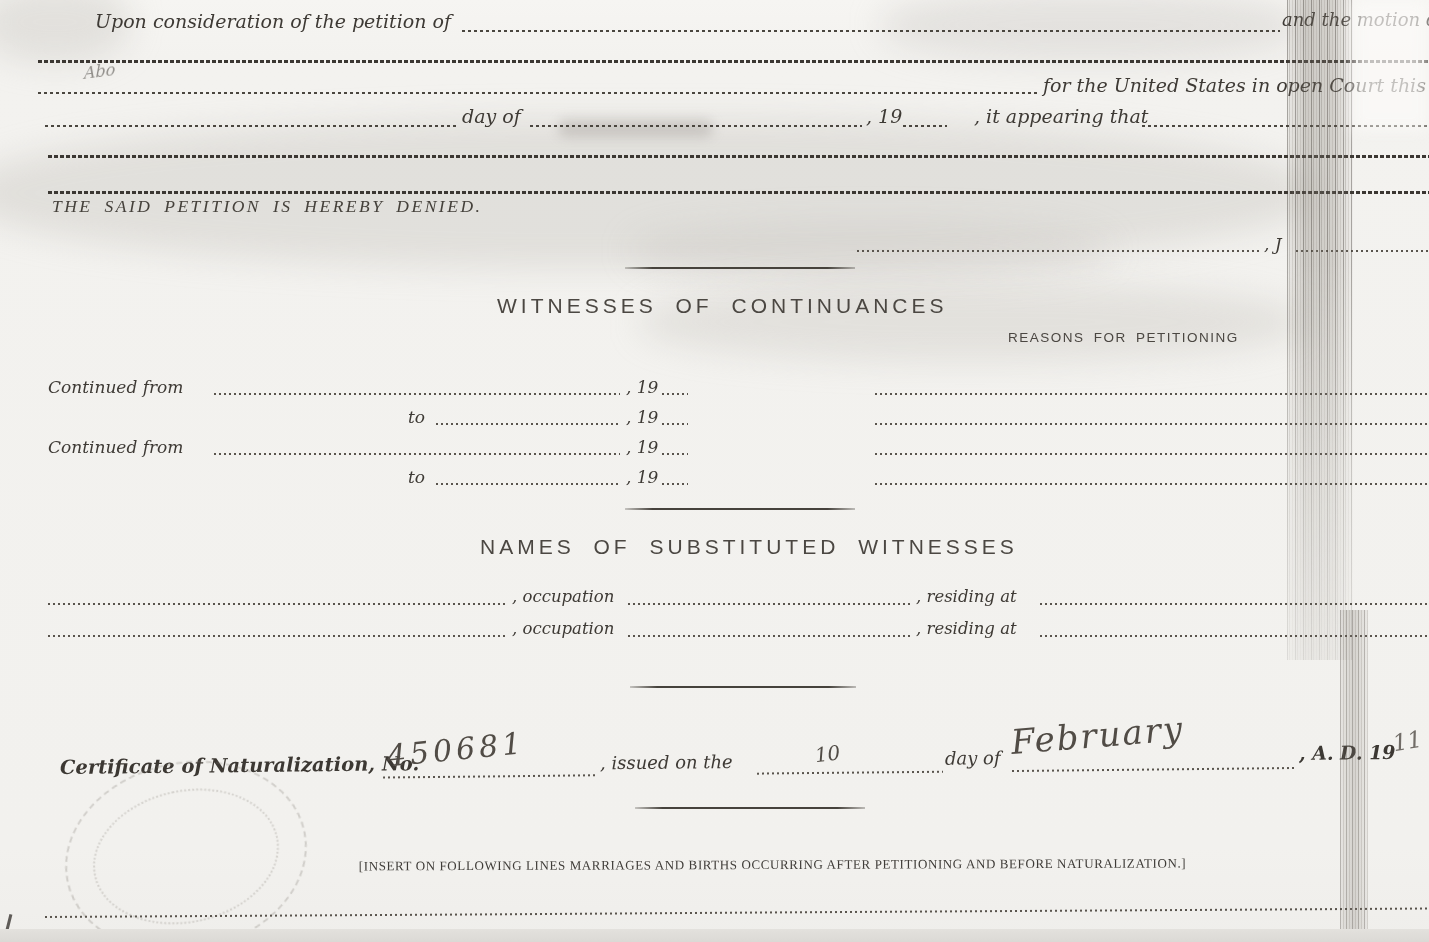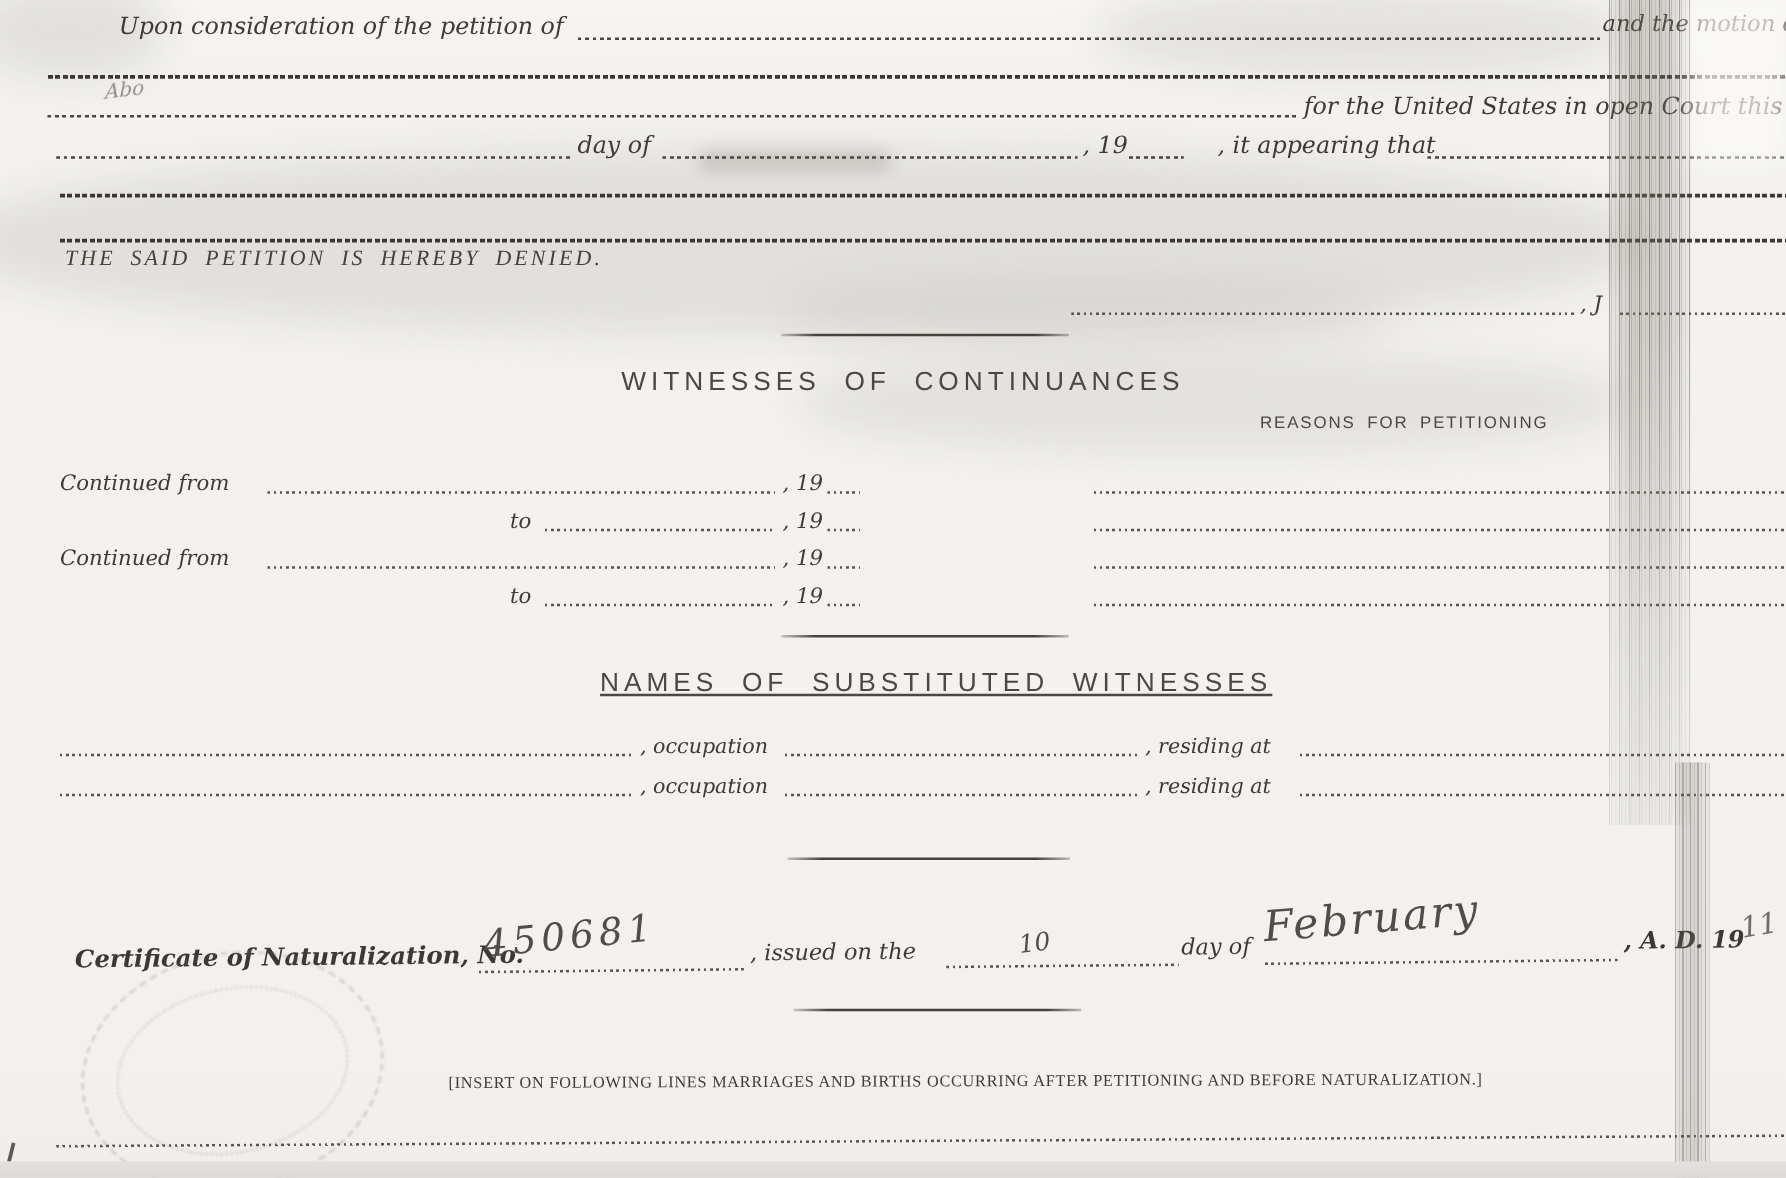--- a/index.html
+++ b/index.html
@@ -143,21 +143,21 @@
   <div class="dots fine" style="left:875px;top:453px;width:554px;"></div>
 
   <div class="it sm" style="left:408px;top:467px;">to</div>
   <div class="dots fine" style="left:436px;top:483px;width:184px;"></div>
   <div class="it sm" style="left:626px;top:467px;">, 19</div>
   <div class="dots fine" style="left:662px;top:483px;width:26px;"></div>
   <div class="dots fine" style="left:875px;top:483px;width:554px;"></div>
 
   <div class="rule" style="left:625px;top:508px;width:230px;"></div>
 
-  <div class="heading" style="left:480px;top:535px;text-decoration:underline;">NAMES OF SUBSTITUTED WITNESSES</div>
+  <div class="heading" style="left:480px;top:535px;">NAMES OF SUBSTITUTED WITNESSES</div>
 
   <div class="dots fine" style="left:48px;top:603px;width:460px;"></div>
   <div class="it" style="left:512px;top:587px;font-size:16.5px;">, occupation</div>
   <div class="dots fine" style="left:628px;top:603px;width:284px;"></div>
   <div class="it" style="left:916px;top:587px;font-size:16.5px;">, residing at</div>
   <div class="dots fine" style="left:1040px;top:603px;width:389px;"></div>
 
   <div class="dots fine" style="left:48px;top:635px;width:460px;"></div>
   <div class="it" style="left:512px;top:619px;font-size:16.5px;">, occupation</div>
   <div class="dots fine" style="left:628px;top:635px;width:284px;"></div>

